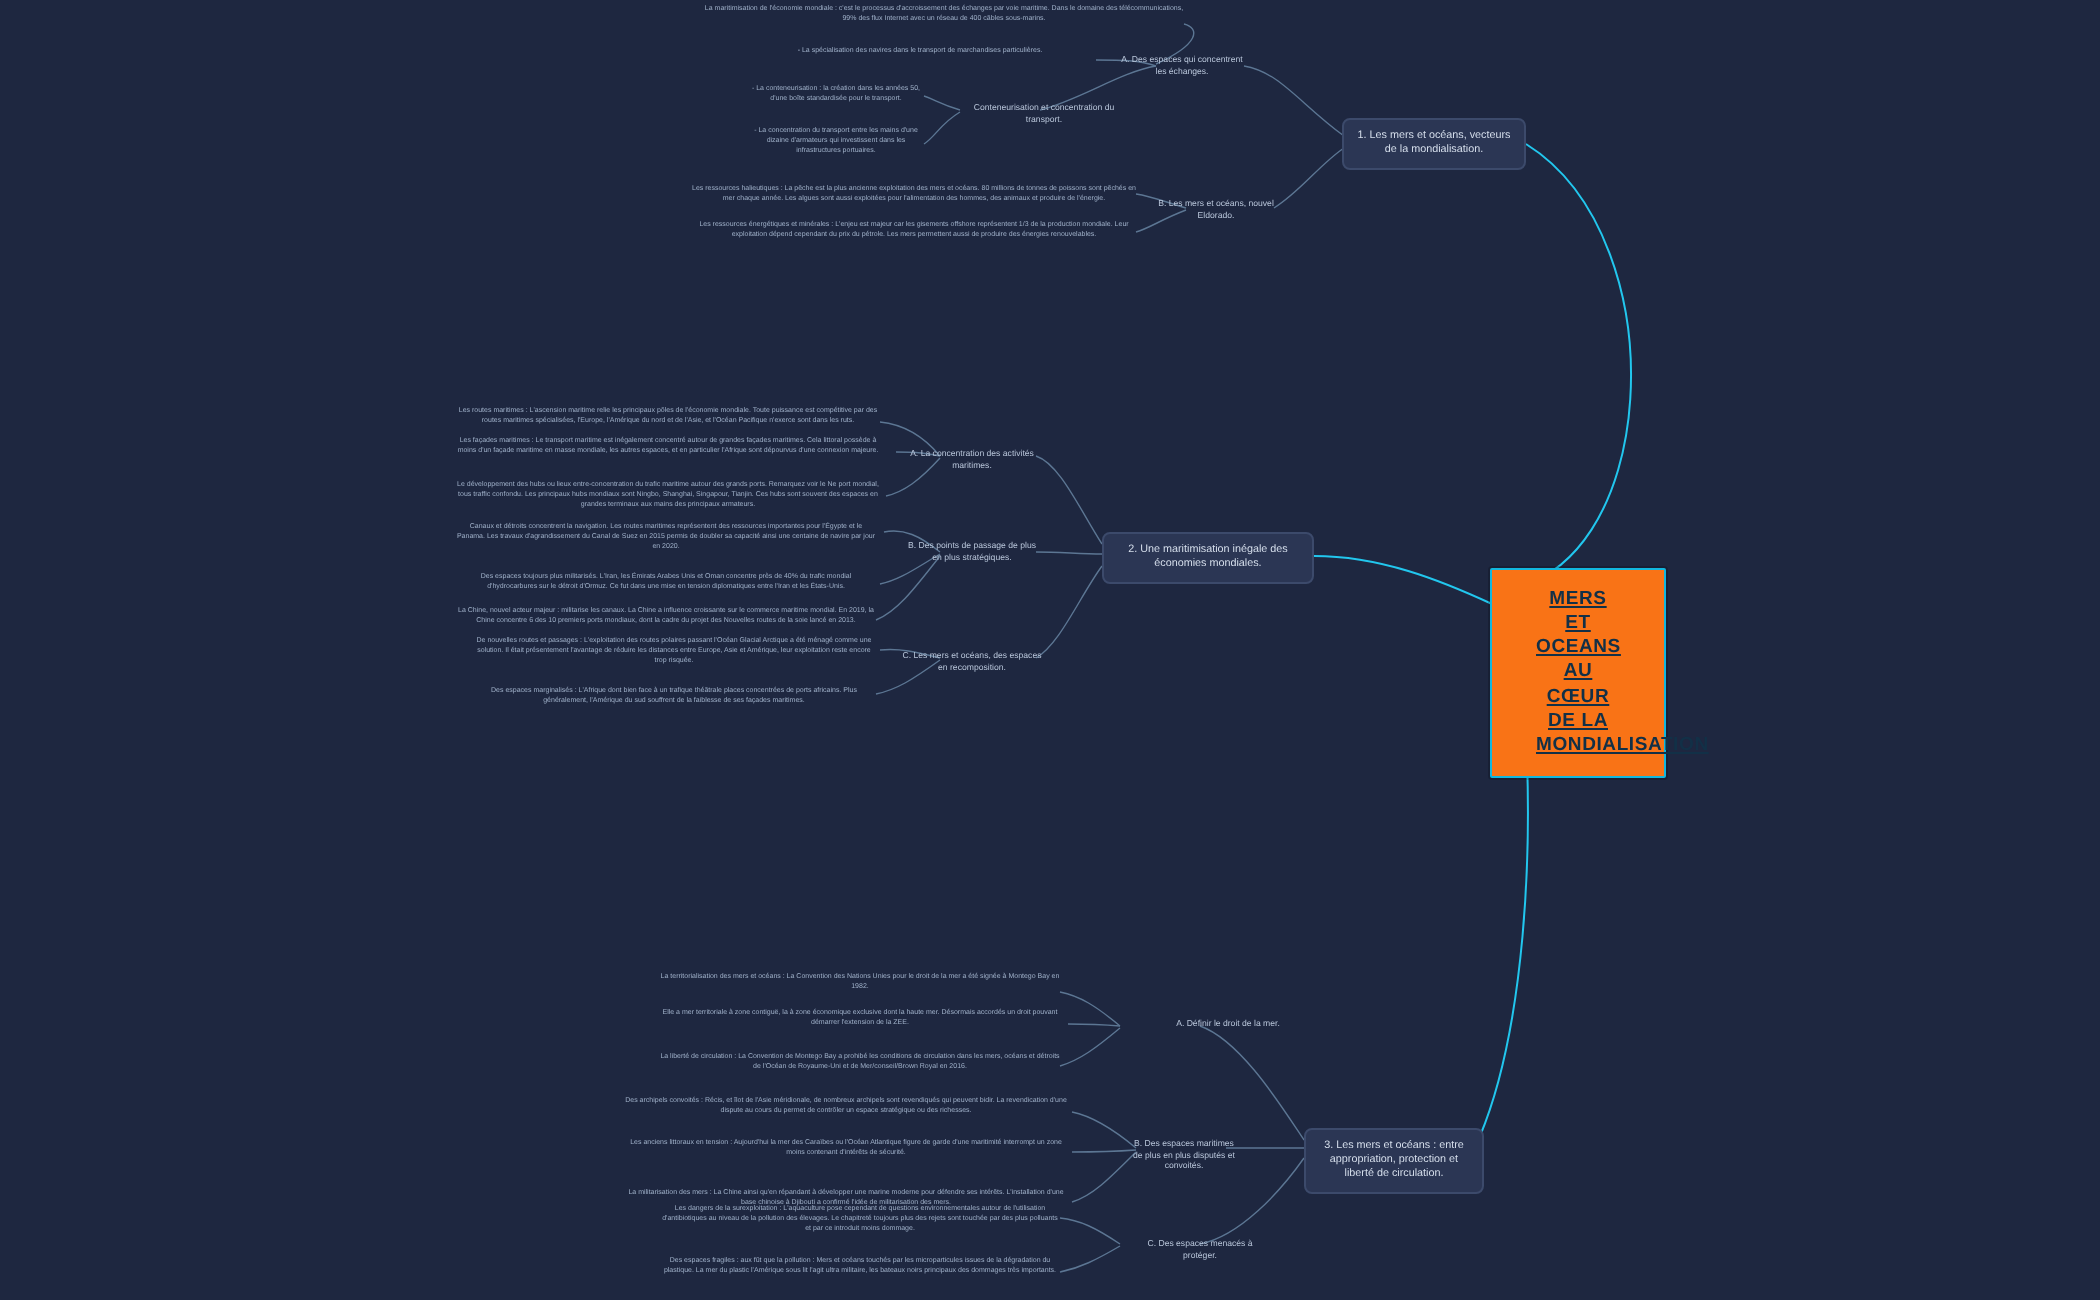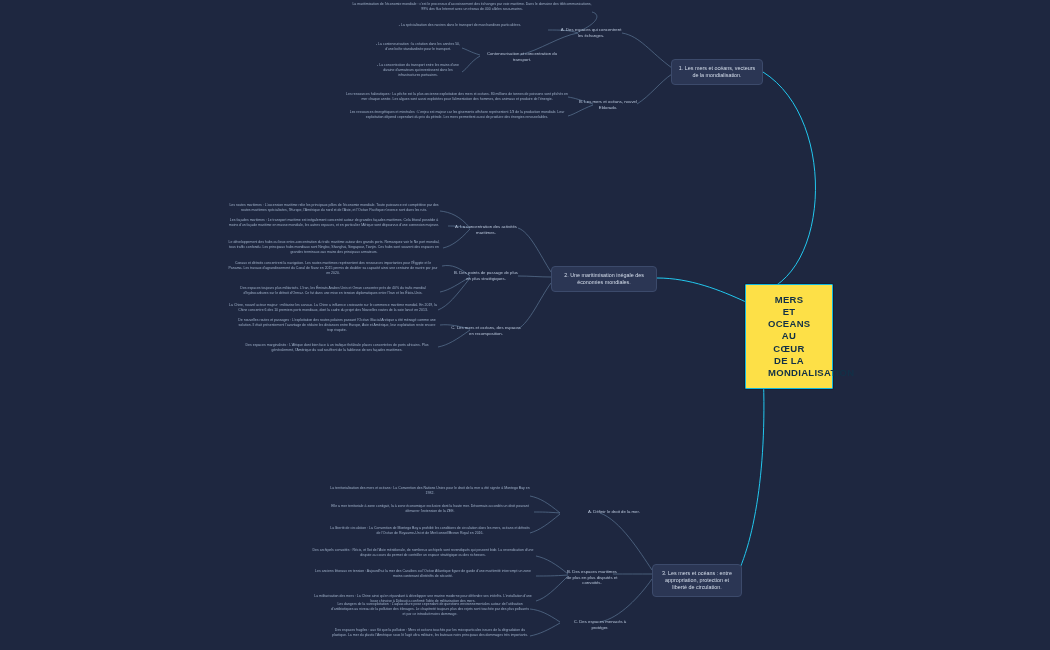--- a/index.html
+++ b/index.html
@@ -22,30 +22,31 @@
   }
   .node {
     position: absolute;
     color: #c9d4e4;
     line-height: 1.28;
     text-align: center;
     white-space: normal;
   }
   
   .root {
-    background: #fde047;
+    background: #f97316;
     border: 1px solid #12b7de;
     color: #123047;
     font-size: 9.5px;
     font-weight: bold;
     letter-spacing: .3px;
     padding: 9px 22px;
     text-align: center;
     border-radius: 1px;
     box-shadow: 0 0 0 1px rgba(0,0,0,.18);
+    text-decoration: underline;
   }
   
   .branch {
     background: #2b3654;
     border: 1px solid #3c4a6b;
     border-radius: 4px;
     color: #d6dfec;
     font-size: 5.4px;
     padding: 5px 6px;
     text-align: center;

